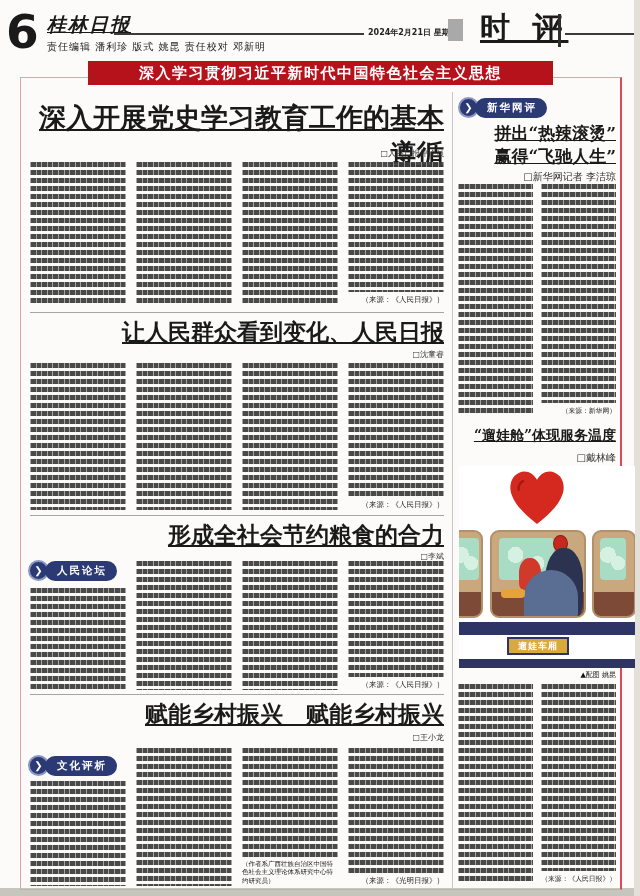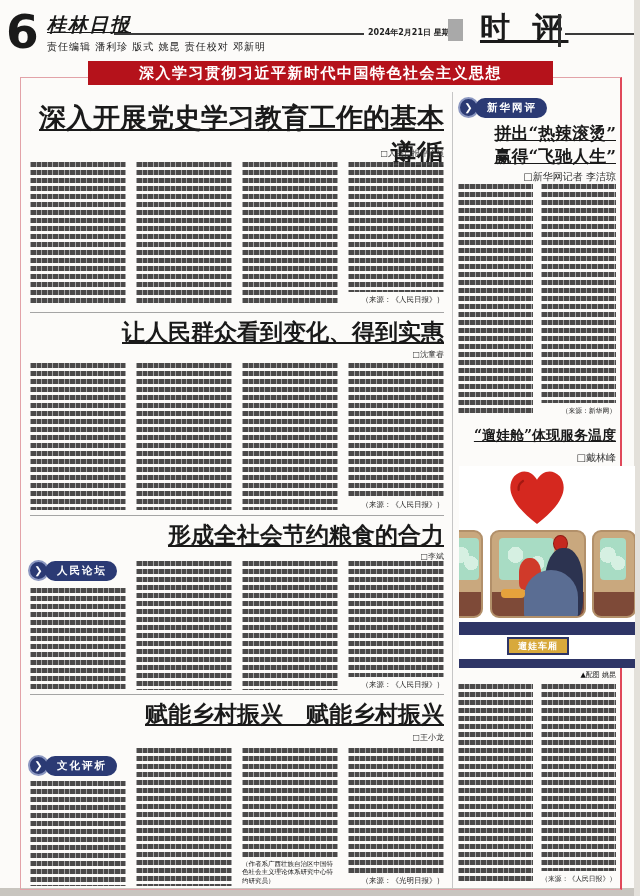--- a/index.html
+++ b/index.html
@@ -106,21 +106,21 @@
         <div class="sim"></div>
       </div>
     <div class="col">
       <div class="sim"></div>
       <div class="src">（来源：《人民日报》）</div>
     </div>
   </div>
 
   <div class="abs hdiv" style="top:312px;"></div>
 
-  <div class="abs atitle serif ctr" style="top:317px;font-size:23px;">让人民群众看到变化、得到实惠</div>
+  <div class="abs atitle serif ctr" style="top:317px;font-size:23px;">让人民群众看到变化、人民日报</div>
   <div class="abs byline ctr" style="top:349px;">□沈童睿</div>
   <div class="abs cols" style="left:30px;top:363px;width:414px;height:147px;">
     <div class="col">
         <div class="sim"></div>
       </div>
     <div class="col">
         <div class="sim"></div>
       </div>
     <div class="col">
         <div class="sim"></div>

